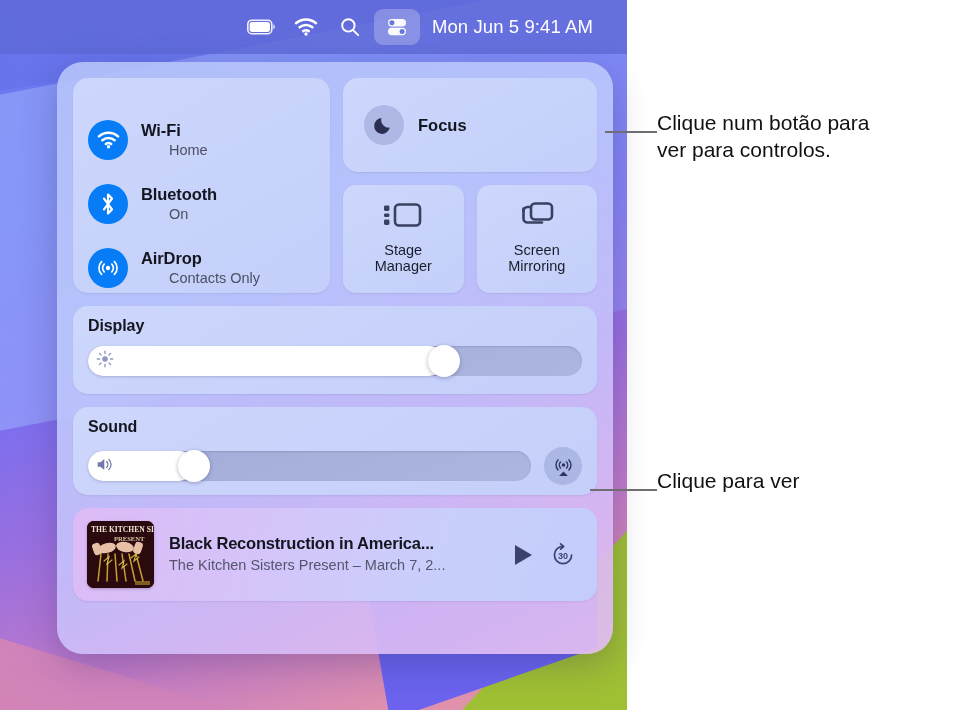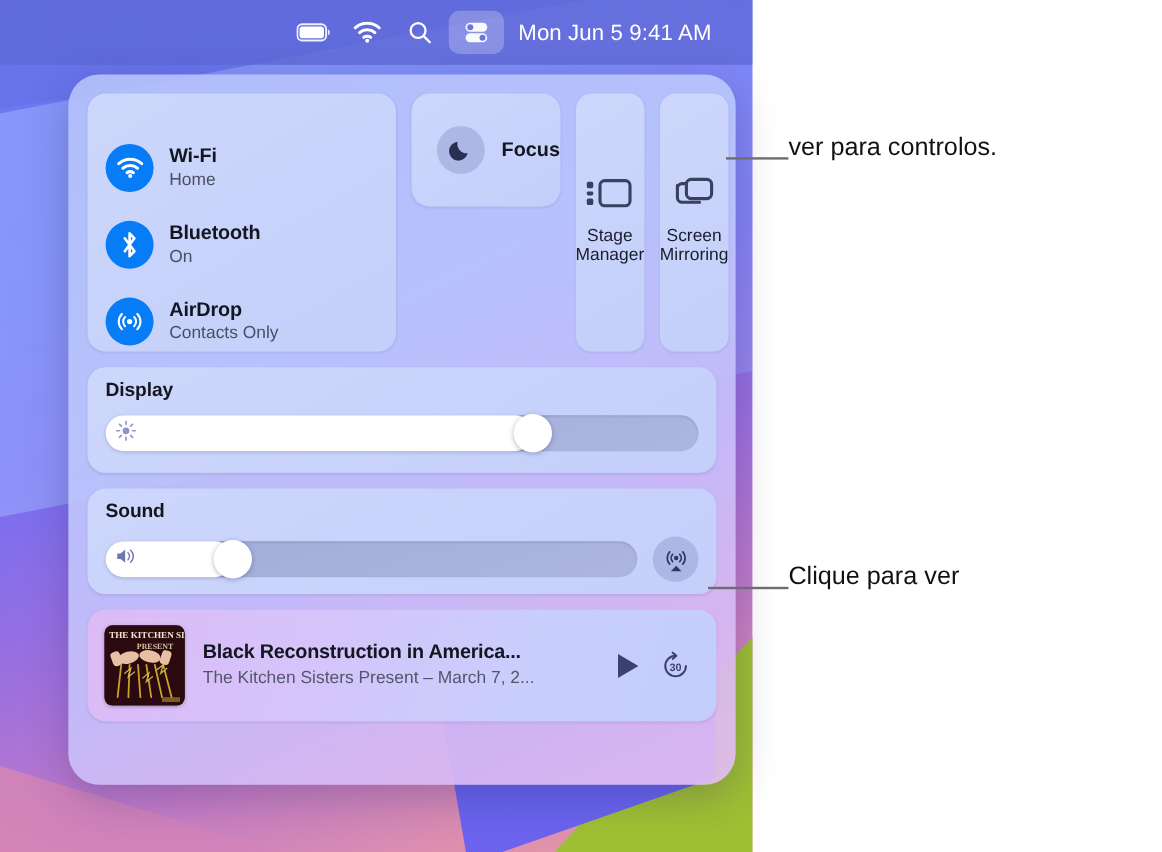--- a/index.html
+++ b/index.html
@@ -167,26 +167,27 @@
   .conn-title {
     font-size: 16.5px;
     font-weight: bold;
     color: #14161f;
     letter-spacing: -0.1px;
   }
   .conn-sub {
     font-size: 14.5px;
     color: #4b4f63;
     margin-top: 1px;
+    margin-left: 28px;
   }
 
   #cc-right-col {
     flex: 1;
     display: flex;
-    flex-direction: row;
+    flex-direction: column;
     gap: 13px;
   }
   #cc-focus {
     height: 94px;
     display: flex;
     align-items: center;
     padding-left: 21px;
     box-sizing: border-box;
   }
   .focus-icon {
@@ -598,19 +599,20 @@
         <path d="M10.6 1.9 L13.6 4.5 L10.6 7.1" fill="none" stroke="#3c4270" stroke-width="1.7" stroke-linecap="round" stroke-linejoin="round"></path>
         <text x="13" y="17" font-family="Liberation Sans, sans-serif" font-size="9" font-weight="bold" fill="#3c4270" text-anchor="middle">30</text>
       </svg>
     </div>
   </div>
 
 </div>
 
 <div class="leader" id="leader-1"></div>
 <div class="callout" id="callout-1">
+  <div>Clique num botão para</div>
   <div>ver para controlos.</div>
 </div>
 
 <div class="leader" id="leader-2"></div>
 <div class="callout" id="callout-2">
   <div>Clique para ver</div>
 </div>
 
 </body></html>

